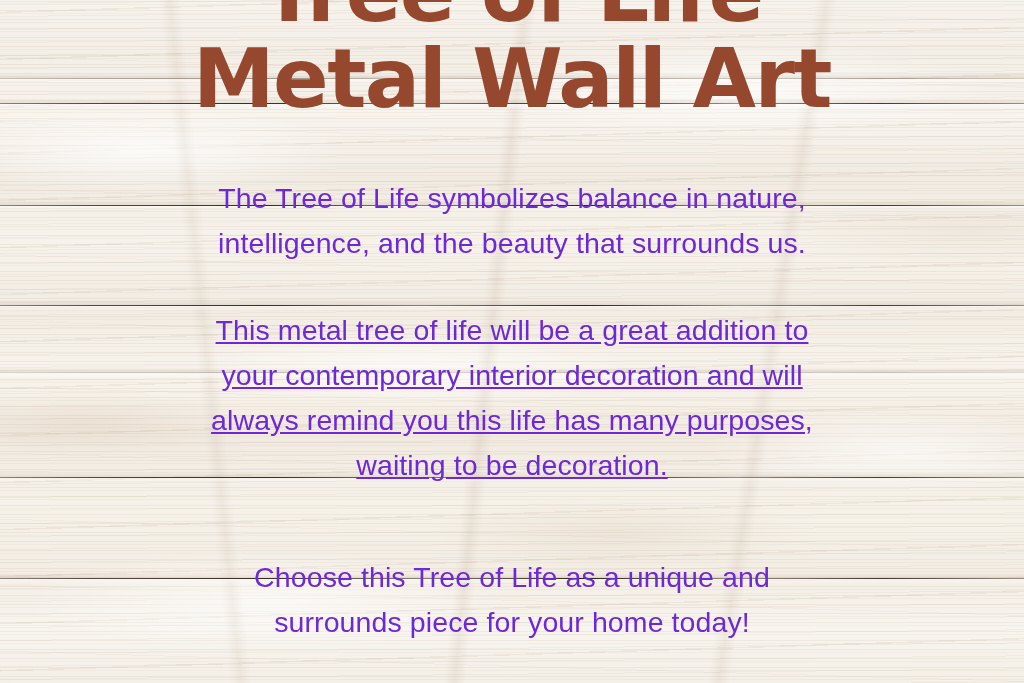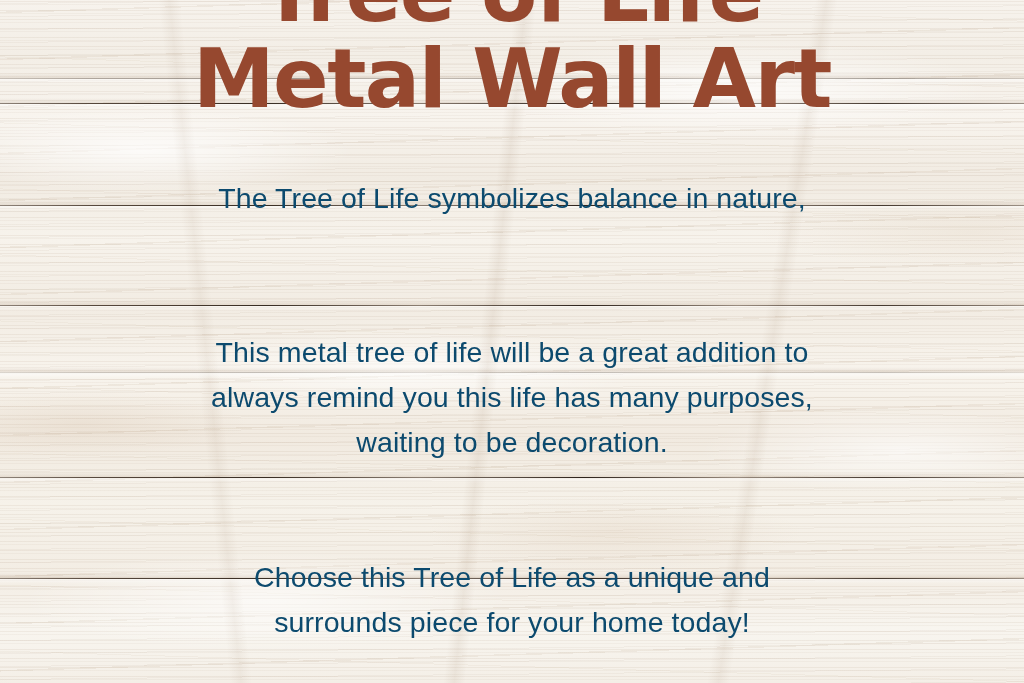--- a/index.html
+++ b/index.html
@@ -147,32 +147,32 @@
     top:-46px;
     font-size:82px;
   }
   .title-l2{
     top:40px;
     font-size:82px;
   }
 
   .para{
     position:absolute;left:0;right:0;
-    color:#0c4a6e;
+    color:#6d28d9;
     font-family:"Liberation Sans",sans-serif;
     font-weight:400;
     font-size:28.5px;
     line-height:45px;
     letter-spacing:.1px;
     text-align:center;
   }
   .para span{display:block;white-space:nowrap;}
 
   .para-1{top:176px;}
-  .para-2{top:330px;}
+  .para-2{top:308px;text-decoration:underline;}
   .para-3{top:555px;}
 </style>
 </head>
 <body>
 
 <div id="stage">
 
   <div class="wood-base"></div>
   <div class="grain-fine"></div>
   <div class="grain-fine2"></div>
@@ -219,24 +219,26 @@
   <div class="vignette"></div>
 
   <div class="content">
 
     <div class="title title-l1">Tree of Life</div>
 
     <div class="title title-l2">Metal Wall Art</div>
 
     <div class="para para-1">
       <span>The Tree of Life symbolizes balance in nature,</span>
+      <span>intelligence, and the beauty that surrounds us.</span>
     </div>
 
     <div class="para para-2">
       <span>This metal tree of life will be a great addition to</span>
+      <span>your contemporary interior decoration and will</span>
       <span>always remind you this life has many purposes,</span>
       <span>waiting to be decoration.</span>
     </div>
 
     <div class="para para-3">
       <span>Choose this Tree of Life as a unique and</span>
       <span>surrounds piece for your home today!</span>
     </div>
 
   </div>

